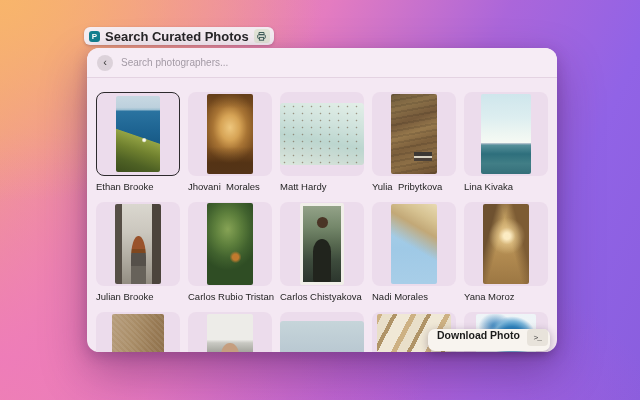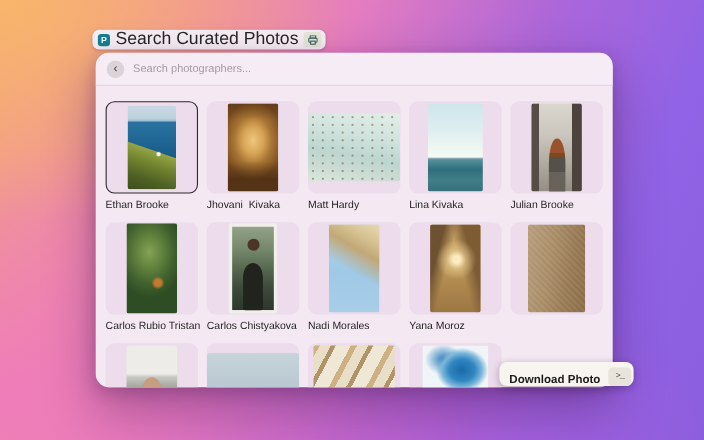--- a/index.html
+++ b/index.html
@@ -17,21 +17,21 @@
 
   
   .pill{
     position:absolute; left:84px; top:27px; height:18px;
     display:flex; align-items:center; gap:5px; padding:0 4px 0 5px;
     background:#f6eef3; border-radius:6px;
     box-shadow:0 1px 3px rgba(60,20,60,0.25);
   }
   .pexels{ width:11px; height:11px; border-radius:3px; background:#12808f;
     color:#fff; font-size:8px; font-weight:bold; line-height:11px; text-align:center; }
-  .pill-label{ font-size:16px; color:#262626; font-weight:400; white-space:nowrap; }
+  .pill-label{ font-size:13px; color:#262626; font-weight:700; white-space:nowrap; }
   .pill-badge{ width:16px; height:14px; border-radius:3.5px; background:#e4e7d9;
     display:flex; align-items:center; justify-content:center; }
 
   
   .window{
     position:absolute; left:87px; top:48px; width:470px; height:304px;
     background:#f4e8f3; border-radius:12px; overflow:hidden;
     box-shadow:0 20px 45px rgba(70,25,85,0.40), 0 4px 14px rgba(70,25,85,0.25);
   }
   .searchbar{
@@ -136,22 +136,22 @@
   .p14{ width:74px; height:80px; background:
     repeating-linear-gradient(118deg, #cdb183 0 5px, #e9dfc9 5px 14px, #b09467 14px 18px, #f0e8d6 18px 30px); }
 
   .p15{ width:60px; height:80px; background:
     radial-gradient(55% 35% at 60% 28%, #1a6aa8 0%, #2f86c0 35%, #7cb6da 55%, rgba(255,255,255,0) 72%),
     radial-gradient(40% 25% at 32% 16%, #2a7ab8 0%, rgba(255,255,255,0) 70%),
     linear-gradient(180deg, #eef4f7 0%, #f4f8fa 100%); }
 
   
   .action-hint{
-    position:absolute; left:454px; top:329px; height:22px;
-    display:flex; align-items:flex-end; gap:7px; padding:0 2px 0 9px;
+    position:absolute; left:428px; top:329px; height:22px;
+    display:flex; align-items:flex-start; gap:7px; padding:0 2px 0 9px;
     background:#f8f4ef; border-radius:7px;
     box-shadow:0 2px 8px rgba(30,10,40,0.30);
   }
   .action-label{ font-size:10.5px; font-weight:600; color:#1c1c1c; white-space:nowrap; }
   .key-badge{
     width:21px; height:17px; border-radius:4px; background:#e8e3db;
     display:flex; align-items:center; justify-content:center;
     font-family:"Liberation Mono", monospace; font-size:8px; color:#3a3a3a;
     letter-spacing:-1px;
   }
@@ -187,27 +187,33 @@
       <div class="cell">
         <div class="tile selected">
           <div class="photo p1"></div>
         </div>
         <div class="name">Ethan Brooke</div>
       </div>
       <div class="cell">
         <div class="tile">
           <div class="photo p2"></div>
         </div>
-        <div class="name">Jhovani  Kivaka</div>
+        <div class="name">Jhovani  Morales</div>
       </div>
       <div class="cell">
         <div class="tile">
           <div class="photo p3"></div>
         </div>
         <div class="name">Matt Hardy</div>
+      </div>
+      <div class="cell">
+        <div class="tile">
+          <div class="photo p4"></div>
+        </div>
+        <div class="name">Yulia  Pribytkova</div>
       </div>
       <div class="cell">
         <div class="tile">
           <div class="photo p5"></div>
         </div>
         <div class="name">Lina Kivaka</div>
       </div>
 
       <div class="cell">
         <div class="tile">

